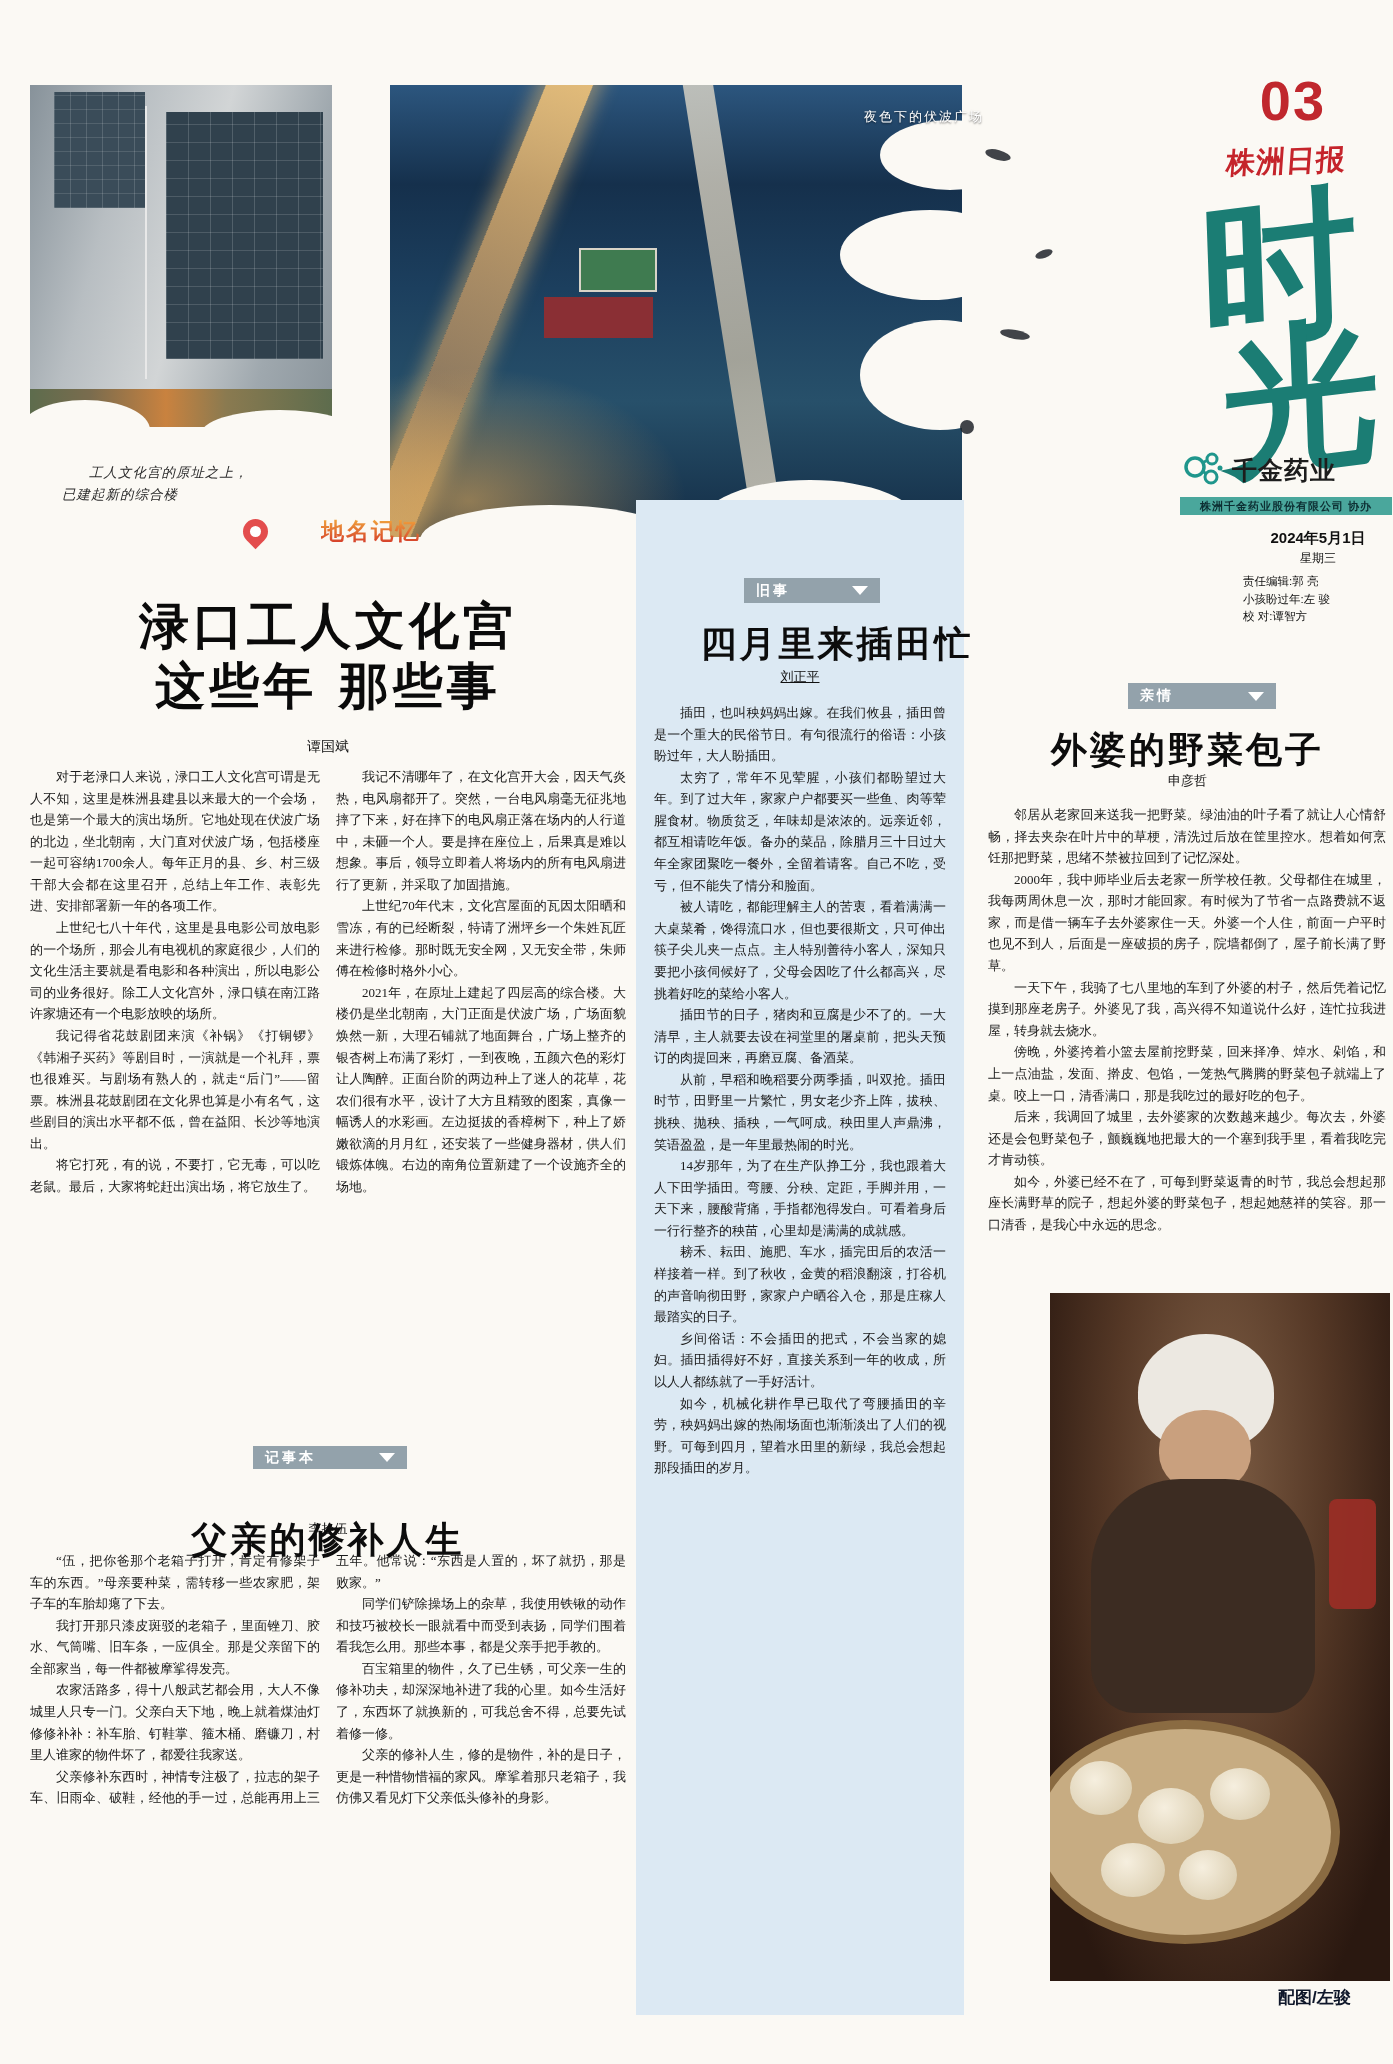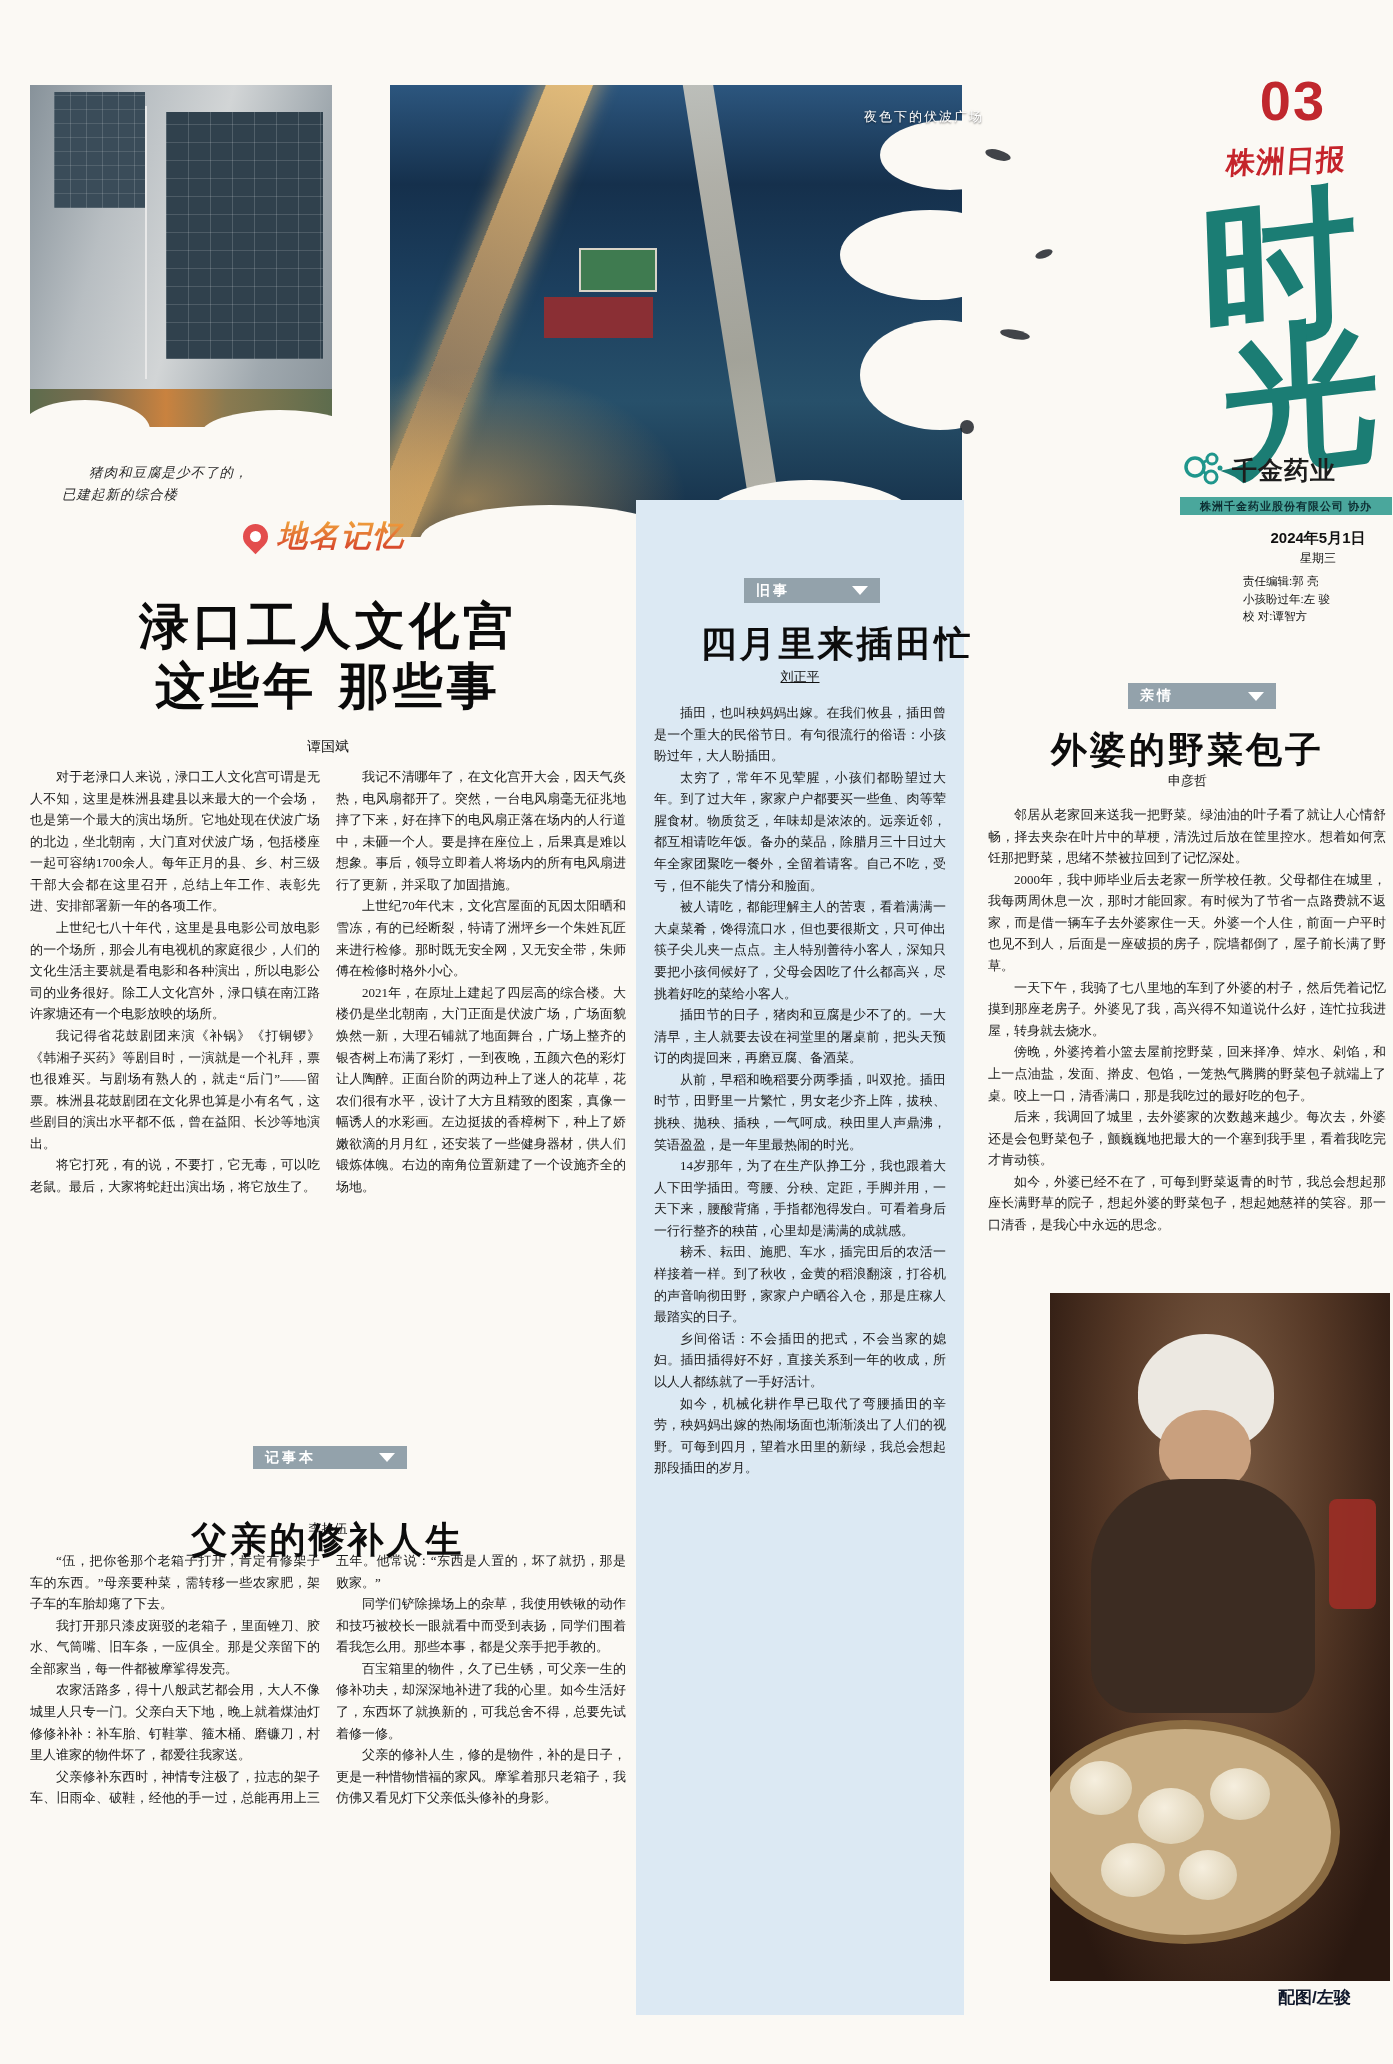--- a/index.html
+++ b/index.html
@@ -62,22 +62,22 @@
   .d1{font-size:15px;font-weight:bold;text-align:center;}
   .d2{font-size:12px;text-align:center;margin-bottom:5px;}
 
   
   .badge{position:absolute;background:#93a2ab;color:#fff;display:flex;align-items:center;
          justify-content:space-between;padding:0 12px;font-size:14px;font-weight:bold;letter-spacing:3px;}
   .tri{width:0;height:0;border-left:8px solid transparent;border-right:8px solid transparent;border-top:9px solid #fff;}
   .place-badge{left:243px;top:516px;display:flex;align-items:center;gap:9px;}
   .pin{width:25px;height:25px;background:#e34d4d;border-radius:50% 50% 50% 0;transform:rotate(-45deg);position:relative;flex:0 0 auto;}
   .pin::after{content:'';position:absolute;inset:7px;background:#fff;border-radius:50%;}
-  .place-text{font-size:30px;font-weight:900;font-style:italic;color:#e0571f;letter-spacing:2px;
-      background:linear-gradient(180deg,#f0a43c 10%,#d43a2a 90%);-webkit-background-clip:text;background-clip:text;-webkit-text-fill-color:transparent;}
+  .place-text{font-size:23px;font-weight:900;color:#e0571f;letter-spacing:2px;
+      background:linear-gradient(180deg,#f0a43c 10%,#d43a2a 90%);-webkit-background-clip:text;background-clip:text;margin-left:44px;-webkit-text-fill-color:transparent;}
 
   
   .h-main{left:30px;top:596px;width:596px;text-align:center;font-weight:900;font-size:50px;
           letter-spacing:4px;color:#0a0a0a;line-height:1.2;font-family:"DejaVu Sans",sans-serif;}
   .author{position:absolute;text-align:center;font-size:14px;color:#111;}
   .h-sub{position:absolute;text-align:center;font-weight:800;font-size:36px;letter-spacing:3px;color:#0c0c0c;}
   .body{position:absolute;}
   .body p{margin:0;text-indent:2em;text-align:justify;font-size:13px;line-height:1.66;color:#191919;
           font-family:"Liberation Serif",serif;}
   .two-col{column-count:2;column-gap:16px;}
@@ -111,21 +111,21 @@
   <div class="blob" style="left:700px;top:480px;width:220px;height:90px;"></div>
   <div class="blob" style="left:420px;top:505px;width:260px;height:70px;"></div>
   <div class="spl" style="left:985px;top:150px;width:26px;height:10px;transform:rotate(15deg);"></div>
   <div class="spl" style="left:1035px;top:250px;width:18px;height:8px;transform:rotate(-20deg);"></div>
   <div class="spl" style="left:1000px;top:330px;width:30px;height:9px;transform:rotate(10deg);"></div>
   <div class="spl" style="left:960px;top:420px;width:14px;height:14px;"></div>
 
   <div class="abs caption-night" style="left:864px;top:108px;">夜色下的伏波广场</div>
 
   <div class="abs caption-hand" style="left:62px;top:462px;width:280px;">
-    <div style="padding-left:2em;">猪肉和豆腐是少不了的，</div>
+    <div style="padding-left:2em;">工人文化宫的原址之上，</div>
     <div>已建起新的综合楼</div>
   </div>
 
   <div class="abs page-no">03</div>
   <div class="abs zzrb">株洲日报</div>
   <div class="sg-char" style="left:1200px;top:190px;">时</div>
   <div class="sg-char" style="left:1222px;top:320px;">光</div>
 
   <div class="abs qj-row">
     <svg width="42" height="40" viewBox="0 0 42 40">

